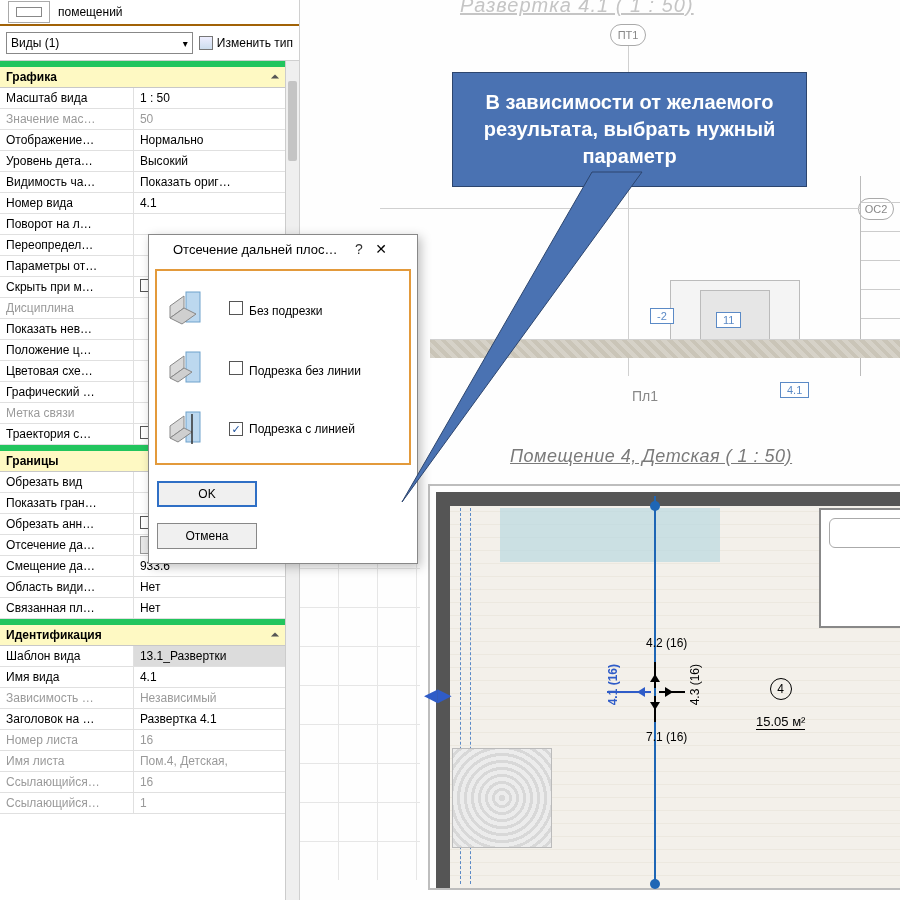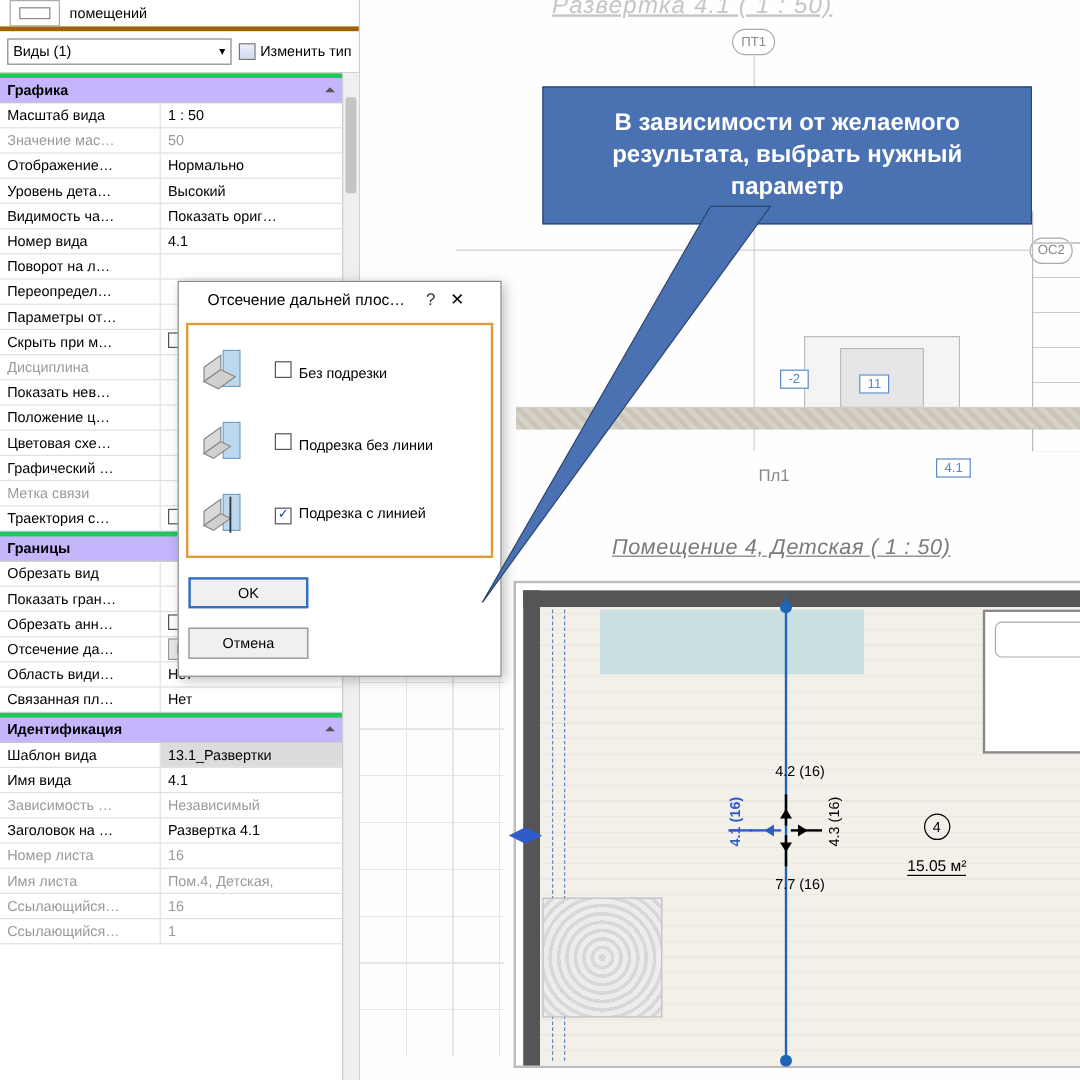--- a/index.html
+++ b/index.html
@@ -1,32 +1,32 @@
 <!DOCTYPE html>
 <html><head>
 <meta charset="utf-8">
 <style>
   * { box-sizing: border-box; margin: 0; padding: 0; font-family: "Segoe UI", Tahoma, sans-serif; }
   body { background: #fff; width: 900px; height: 900px; overflow: hidden; position: relative; }
   .app { display: flex; height: 100%; }
   
   .panel { width: 300px; border-right: 1px solid #d0d0d0; background: #fff; font-size: 12px; color: #000; display:flex; flex-direction:column;}
-  .panel-top { display:flex; align-items:center; padding:4px 8px; gap:8px; border-bottom:4px solid #a16207; height:26px;}
+  .panel-top { display:flex; align-items:center; padding:4px 8px; gap:8px; border-bottom:2px solid #a16207; height:26px;}
   .thumb { width:42px; height:22px; border:1px solid #aaa; display:flex; align-items:center; justify-content:center;}
   .thumb-inner { width:26px; height:10px; border:1px solid #888;}
   .type-row { display:flex; align-items:center; gap:6px; padding:6px 6px; border-bottom:1px solid #d0d0d0;}
   .type-select { flex:1; border:1px solid #888; height:22px; padding:0 4px; display:flex; align-items:center; justify-content:space-between; background:#fff;}
   .type-select .chev { font-size:10px; }
   .edit-type { display:flex; align-items:center; gap:4px; cursor:default;}
   .edit-type .sq { width:14px; height:14px; border:1px solid #777; display:inline-block; background: linear-gradient(#eef,#cde);}
   .scroll-wrap { flex:1; overflow:hidden; position:relative;}
   .prop-scroll { position:absolute; inset:0 14px 0 0; overflow-y:hidden;}
   .scrollbar { position:absolute; right:0; top:0; bottom:0; width:14px; background:#efefef; border-left:1px solid #ccc;}
   .scrollbar .thumbb { position:absolute; left:2px; right:2px; top:20px; height:80px; background:#c4c4c4; border-radius:2px;}
-  .group-hdr { background:#c4b5fd; font-weight:600; padding:3px 6px; border-top:4px solid #22c55e; border-bottom:1px solid #c8c8c8; display:flex; justify-content:space-between; align-items:center;}
+  .group-hdr { background:#fef9c3; font-weight:600; padding:3px 6px; border-top:6px solid #22c55e; border-bottom:1px solid #c8c8c8; display:flex; justify-content:space-between; align-items:center;}
   .group-hdr .collapse { font-size:10px; color:#555;}
   .prop-row { display:flex; border-bottom:1px solid #e0e0e0;}
   .prop-row.disabled { color:#9a9a9a;}
   .prop-label { width:47%; padding:3px 6px; border-right:1px solid #e0e0e0; white-space:nowrap; overflow:hidden; text-overflow:ellipsis;}
   .prop-val { width:53%; padding:3px 6px; white-space:nowrap; overflow:hidden; text-overflow:ellipsis;}
   .prop-val.checkbox { padding:2px 6px;}
   .chk { width:13px; height:13px; border:1px solid #555; display:inline-block; }
   .btn-inline { background:#e8e8e8; border:1px solid #999; padding:1px 6px; font-size:12px;}
   
   .canvas { flex:1; position:relative; background:#fefefe;}
@@ -70,21 +70,21 @@
   .dlg-body { border:2px solid #e39a3b; margin:6px; padding:8px 4px 4px 4px;}
   .opt-row { display:flex; align-items:center; gap:18px; padding:8px 4px;}
   .opt-ico { width:46px; height:44px; display:flex; align-items:center; justify-content:center;}
   .opt-ico svg { width:44px; height:42px;}
   .opt-chk { width:14px; height:14px; border:1px solid #555; display:inline-flex; align-items:center; justify-content:center; font-size:11px; line-height:1; margin-right:6px;}
   .opt-chk.checked::after { content:"✓"; color:#1a4f9c;}
   .dlg-buttons { display:flex; gap:16px; justify-content:center; padding:10px 8px 14px;flex-direction:column;}
   .dlg-btn { width:100px; height:26px; border:1px solid #888; background:#f0f0f0; font-size:12px;}
   .dlg-btn.primary { border:2px solid #2f6fc5;}
   
-  .callout { position:absolute; left:452px; top:72px; width:408px;}
+  .callout { position:absolute; left:452px; top:72px; width:355px;}
   .callout-box { background:#4a72b2; color:#fff; font-size:20px; font-weight:600; text-align:center; padding:16px 20px; border:1px solid #2c456e; line-height:1.35;}
   .callout svg.tail { position:absolute; left:50px; top:100px; width:180px; height:340px; overflow:visible;}
   .grey-line { position:absolute; background:#d0d0d0;}
 </style>
 </head>
 <body>
 
 <div class="app">
 
   <div class="panel">
@@ -190,20 +190,24 @@
             <div class="prop-label">Показать гран…</div>
             <div class="prop-val"></div>
           </div>
           <div class="prop-row">
             <div class="prop-label">Обрезать анн…</div>
             <div class="prop-val checkbox"><span class="chk"></span></div>
           </div>
           <div class="prop-row">
             <div class="prop-label">Отсечение да…</div>
             <div class="prop-val"><span class="btn-inline">Подрезка с</span></div>
+          </div>
+          <div class="prop-row">
+            <div class="prop-label">Смещение да…</div>
+            <div class="prop-val">933.6</div>
           </div>
           <div class="prop-row">
             <div class="prop-label">Область види…</div>
             <div class="prop-val">Нет</div>
           </div>
           <div class="prop-row">
             <div class="prop-label">Связанная пл…</div>
             <div class="prop-val">Нет</div>
           </div>
           <div class="group-hdr">
@@ -302,21 +306,21 @@
           <div class="tri n"></div>
         <div class="arrow s"></div>
           <div class="tri s"></div>
         <div class="arrow e"></div>
           <div class="tri e"></div>
         <div class="arrow w" style="background:#2f5cc8;"></div>
           <div class="tri w"></div>
       </div>
       <span class="dim-lbl" style="left:216px; top:150px;">4.2 (16)</span>
       <span class="dim-lbl" style="left:258px; top:178px; writing-mode:vertical-rl; transform:rotate(180deg);">4.3 (16)</span>
-      <span class="dim-lbl" style="left:216px; top:244px;">7.7 (16)</span>
+      <span class="dim-lbl" style="left:216px; top:244px;">7.1 (16)</span>
       <span class="dim-lbl blue" style="left:176px; top:178px; writing-mode:vertical-rl; transform:rotate(180deg);">4.1 (16)</span>
 
       <div class="room-marker" style="left:326px; top:192px; text-align:center;">
         <div class="room-circle">4</div>
         <div class="area-lbl" style="margin-top:14px;">15.05 м²</div>
       </div>
 
       <div style="position:absolute; left:-6px; top:198px; color:#2f5cc8; font-size:18px;">◀▶</div>
     </div>
 

